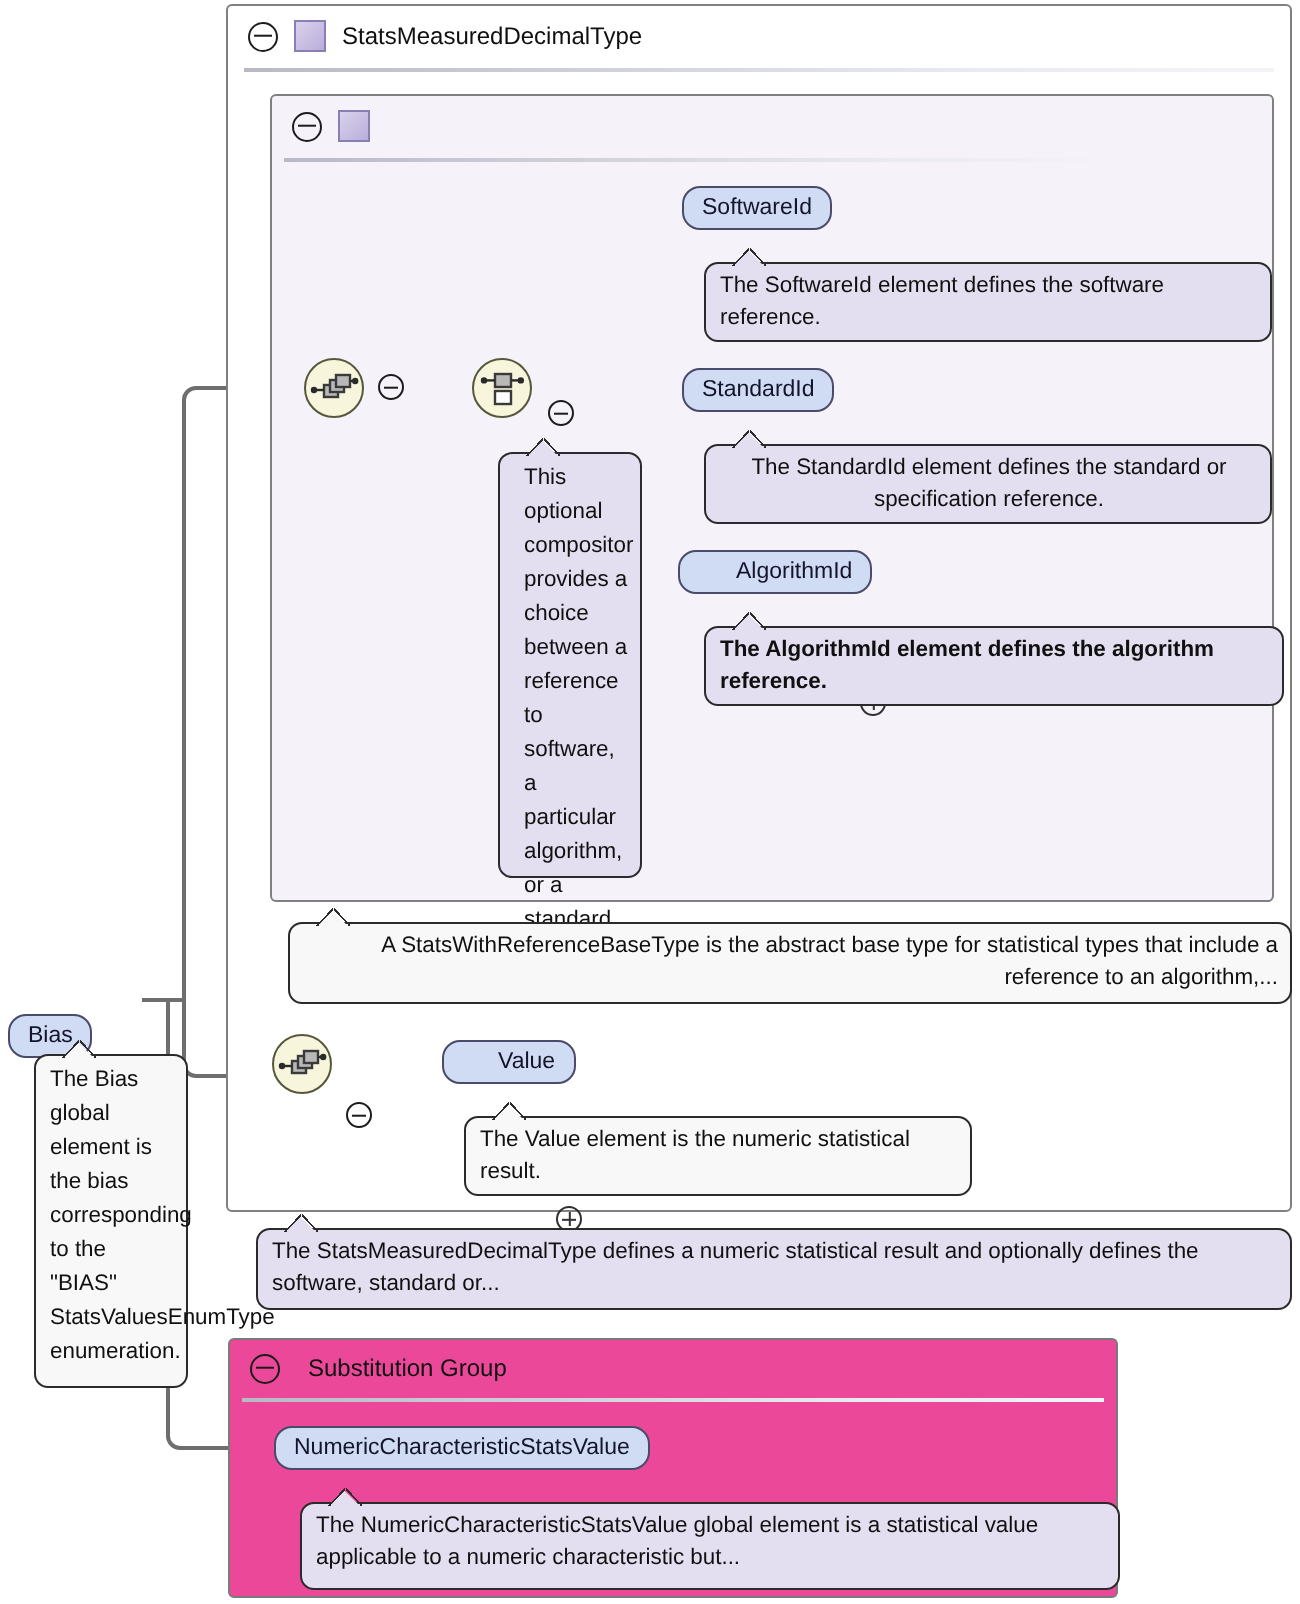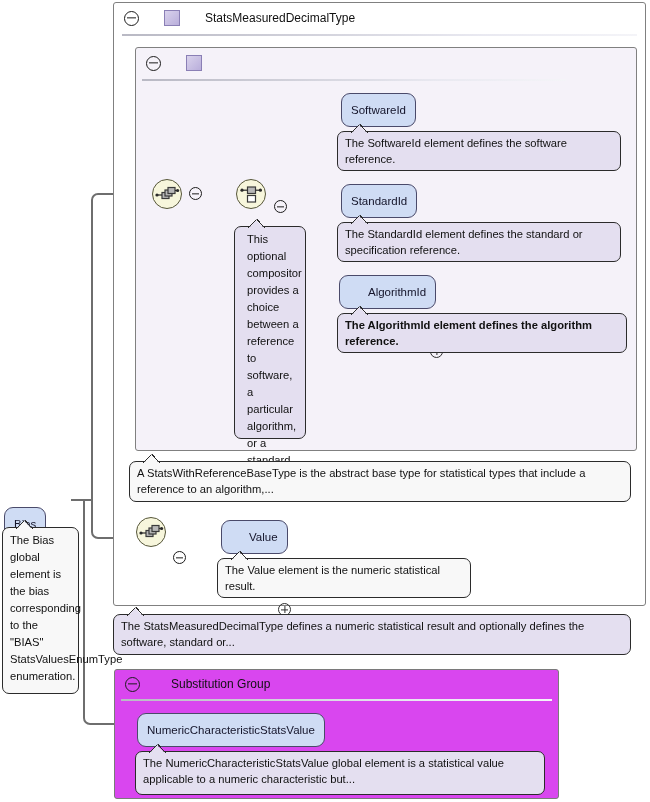--- a/index.html
+++ b/index.html
@@ -10,25 +10,25 @@
   }
   .abs{position:absolute;box-sizing:border-box;}
 
   
   .panel{
     position:absolute;box-sizing:border-box;
     border:1.5px solid #808080;border-radius:3px;
   }
   .panel-outer{background:#ffffff;}
   .panel-inner{background:#f5f2f9;}
-  .panel-sub{background:#d946ef;border-color:#7a7a7a;}
+  .panel-sub{background:#ec4899;border-color:#7a7a7a;}
 
   .panel-head{
     position:absolute;left:0;top:0;height:30px;width:100%;
-    display:flex;align-items:center;gap:25px;padding-left:10px;
+    display:flex;align-items:center;gap:8px;padding-left:10px;
     box-sizing:border-box;
   }
   .panel-head .htxt{font-size:12px;color:#101010;white-space:nowrap;}
   .panel-rule{position:absolute;left:8px;right:8px;height:2px;
     background:linear-gradient(to right,#b9b9c4,#e9e9f1 70%,#f4f4f8);}
 
   
   .ccirc{
     width:13px;height:13px;border:1.3px solid #1c1c1c;border-radius:50%;
     background:transparent;position:relative;flex:0 0 auto;
@@ -50,36 +50,37 @@
   
   .tsq{width:14px;height:14px;border:1px solid #8a7fb5;flex:0 0 auto;
     background:linear-gradient(135deg,#d9d2ec 0%,#b9aedb 100%);}
 
   
   .ebox{
     position:absolute;box-sizing:border-box;
     background:#cfdcf4;border:1.3px solid #4a4a6a;border-radius:9px;
     display:flex;align-items:center;justify-content:center;
     font-size:11.5px;color:#14142a;white-space:nowrap;padding:0 9px;
-    height:34px;
+    height:22px;
   }
 
   
   .comp{
     position:absolute;width:30px;height:30px;border-radius:50%;
     background:#f7f6dc;border:1.4px solid #56563a;box-sizing:border-box;
   }
   .comp svg{position:absolute;left:0;top:0;}
 
   
   .note{
     position:absolute;box-sizing:border-box;
     border:1.2px solid #2b2b2b;border-radius:7px;
     padding:4px 6px 4px 7px;font-size:11.2px;line-height:15.5px;
     color:#101010;
+    margin-left:15px;
   }
   .note-lav{background:#e4dff0;}
   .note-wht{background:#f8f8f8;}
   .note::before{ 
     content:"";position:absolute;top:-7px;left:14px;width:15px;height:8px;
     background:inherit;
     clip-path:polygon(0% 100%, 45% 0%, 100% 100%);
     border-left:0;border-right:0;
   }
   .note::after{ 
@@ -187,31 +188,31 @@
 <div class="ebox" style="left:341px;top:93px;">
   <span>SoftwareId</span>
 </div>
 <div class="abs pcirc" style="left:426px;top:98px;"></div>
 <div class="note note-lav" style="left:337px;top:131px;width:284px;height:40px;">The SoftwareId element defines the software reference.</div>
 
 <div class="ebox" style="left:341px;top:184px;">
   <span>StandardId</span>
 </div>
 <div class="abs pcirc" style="left:427px;top:189px;"></div>
-<div class="note note-lav" style="left:337px;top:222px;width:284px;height:40px;">The StandardId element defines the standard or specification reference.</div>
+<div class="note note-lav" style="left:337px;top:222px;width:284px;height:40px;text-align:center;">The StandardId element defines the standard or specification reference.</div>
 
 <div class="ebox" style="left:339px;top:275px;padding-left:28px;">
   <span>AlgorithmId</span>
 </div>
 <div class="abs pcirc" style="left:430px;top:280px;"></div>
 <div class="note note-lav" style="left:337px;top:313px;width:290px;height:40px;font-weight:bold;">The AlgorithmId element defines the algorithm reference.</div>
 
 <div class="note note-lav" style="left:234px;top:226px;width:72px;height:213px;line-height:17px;padding-left:12px;">This optional compositor  provides a choice between a reference to software, a particular algorithm, or a standard.</div>
 
-<div class="note note-wht" style="left:129px;top:461px;width:502px;height:41px;">A StatsWithReferenceBaseType is the abstract base type for statistical types that include a reference to an algorithm,...</div>
+<div class="note note-wht" style="left:129px;top:461px;width:502px;height:41px;text-align:right;">A StatsWithReferenceBaseType is the abstract base type for statistical types that include a reference to an algorithm,...</div>
 
 <div class="ebox" style="left:221px;top:520px;padding-left:27px;">
   <span>Value</span>
 </div>
 <div class="abs pcirc" style="left:278px;top:525px;"></div>
 <div class="note note-wht" style="left:217px;top:558px;width:254px;height:40px;">The Value element is the numeric statistical result.</div>
 
 <div class="ebox" style="left:4px;top:507px;">
   <span>Bias</span>
 </div>

